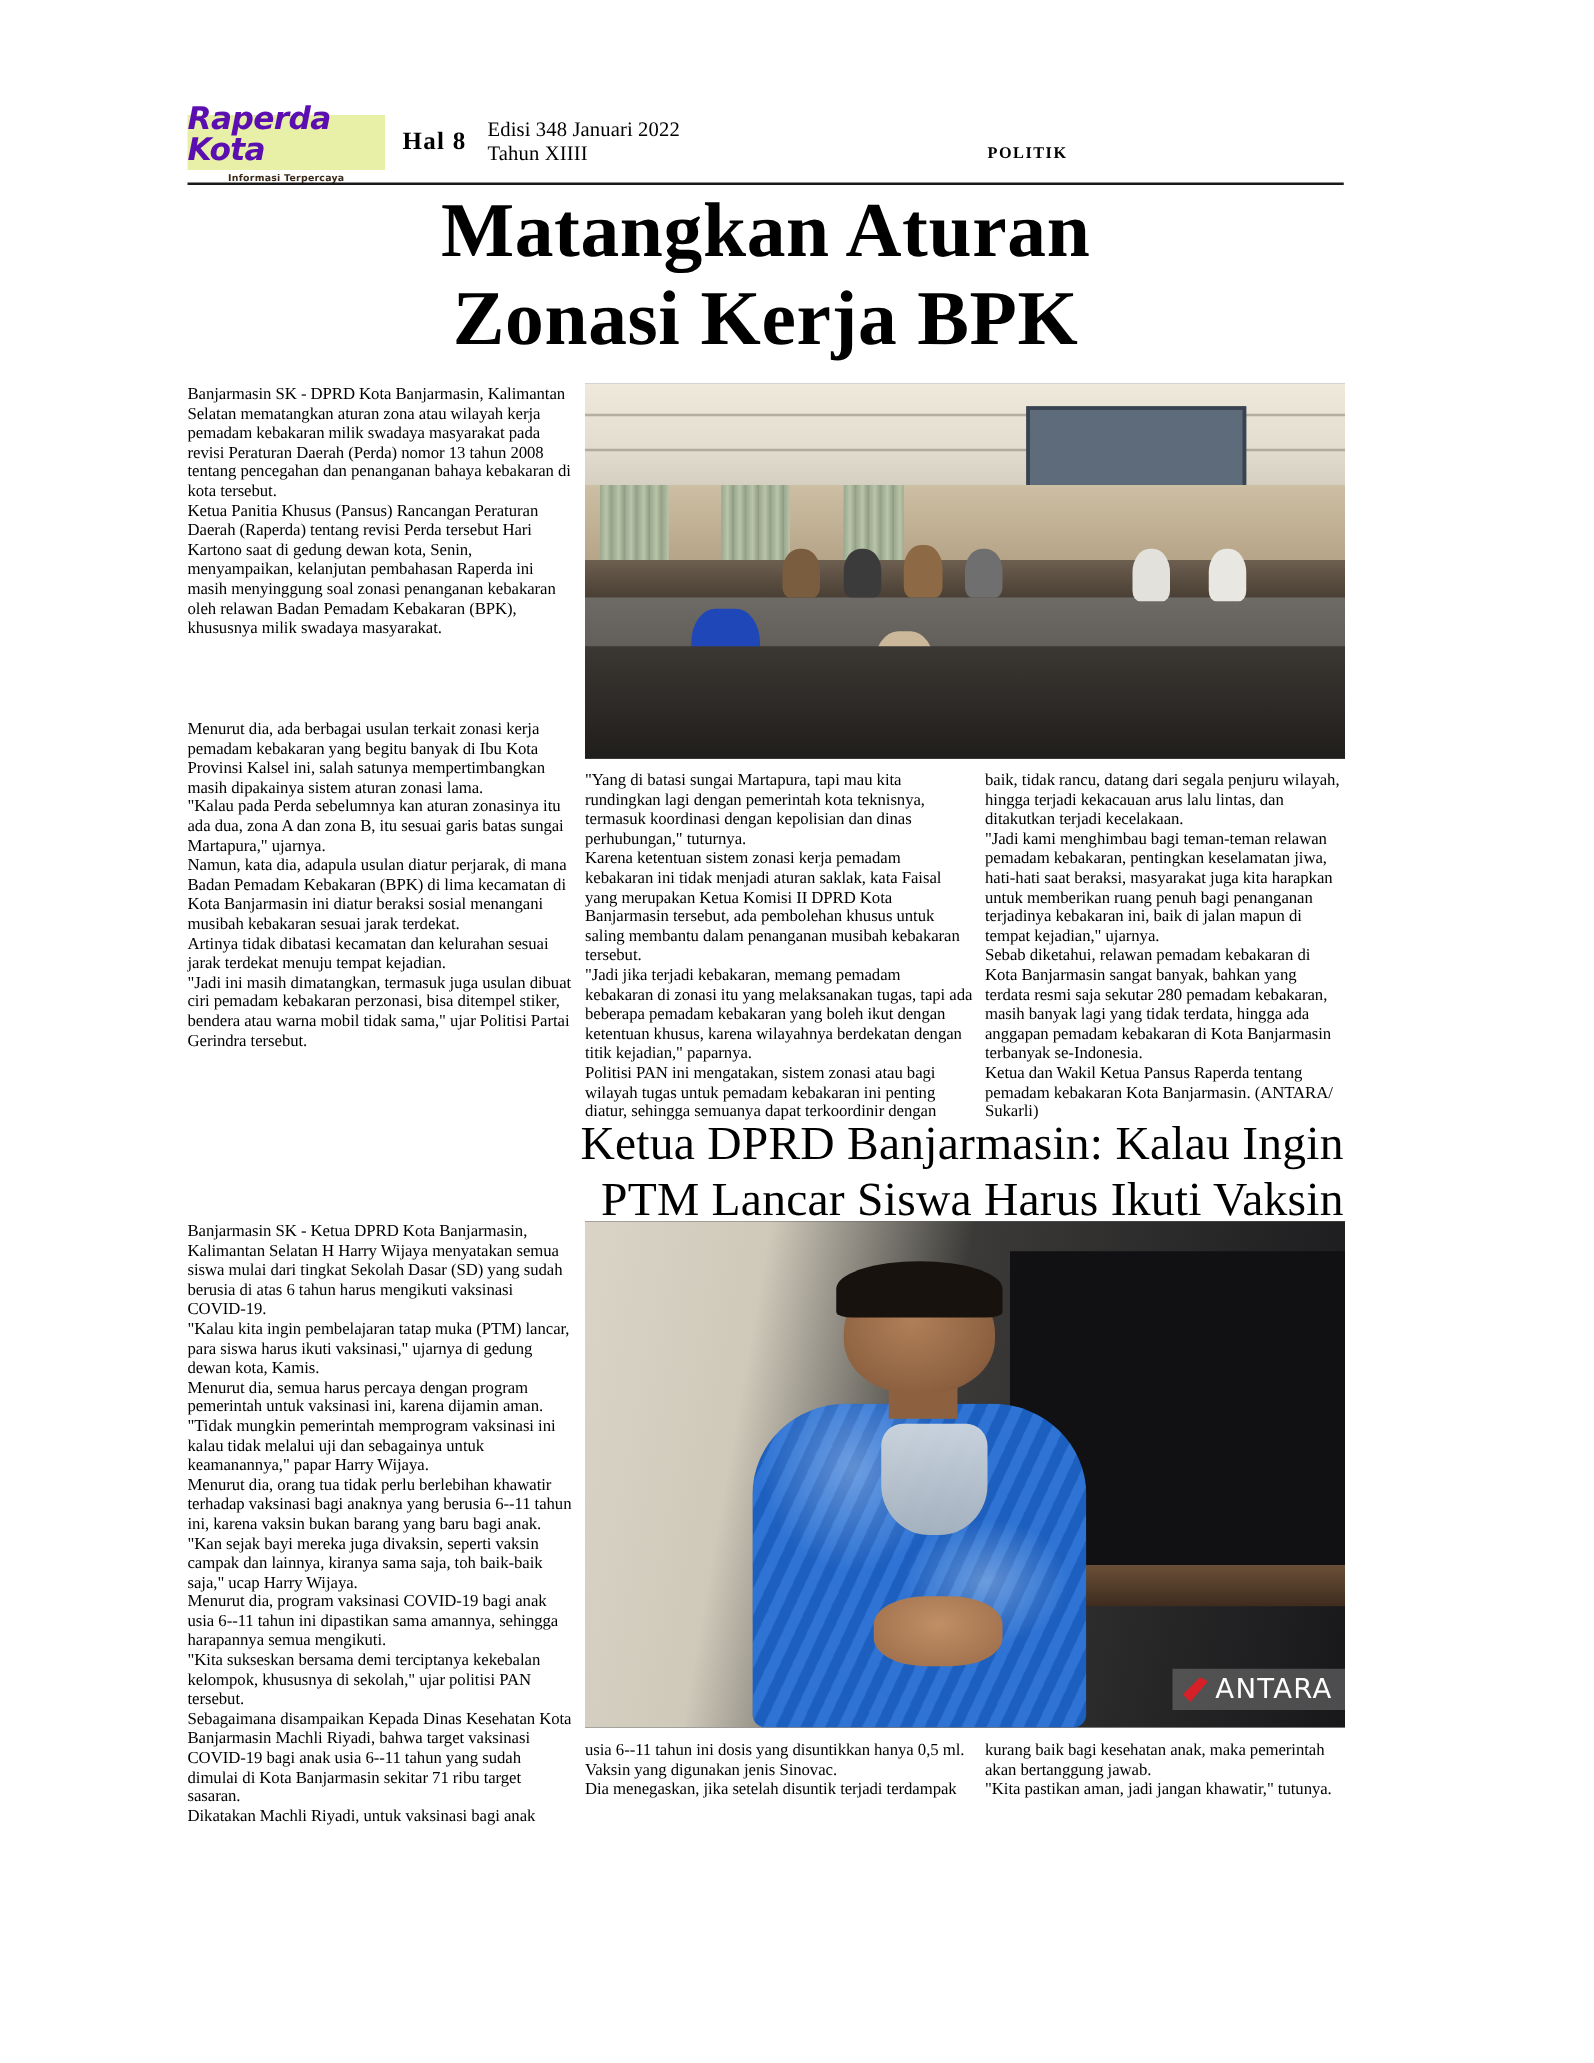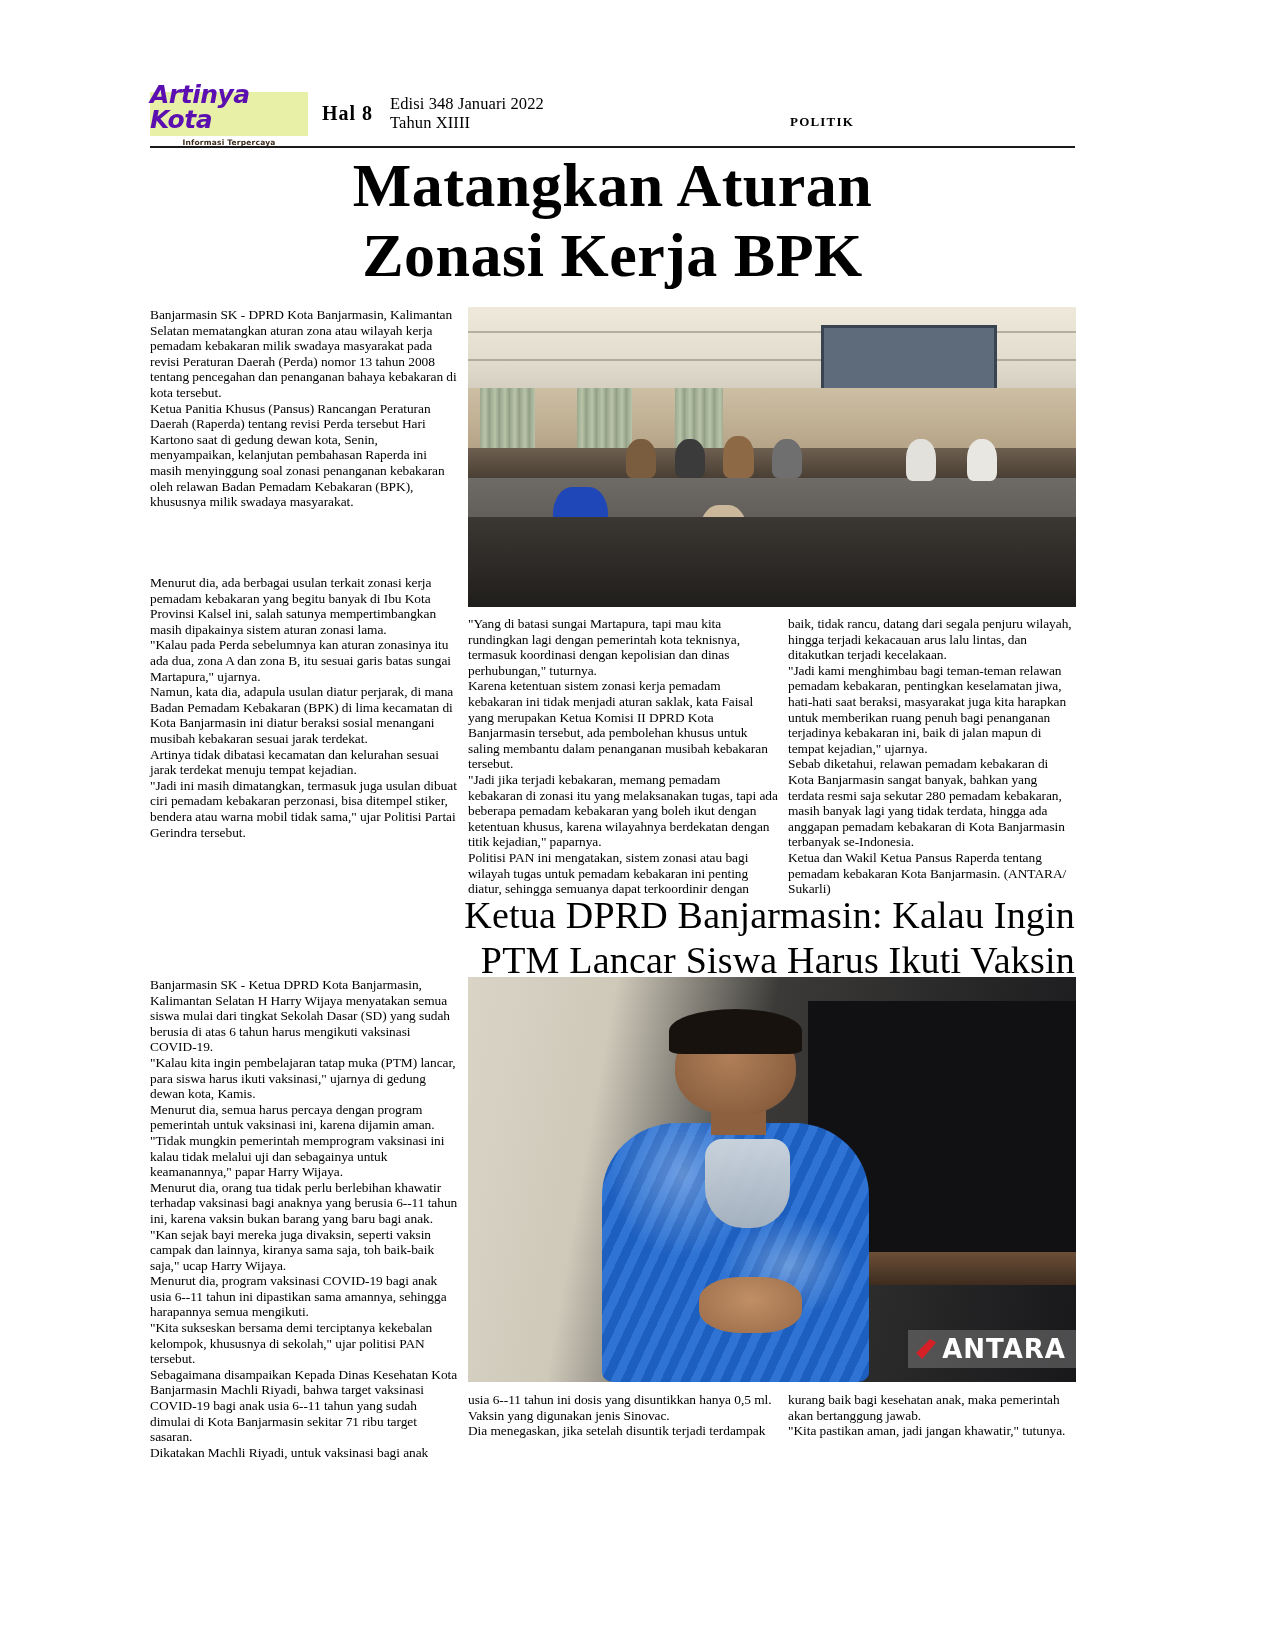--- a/index.html
+++ b/index.html
@@ -241,36 +241,36 @@
     border-radius: 40%;
   }
   .p2-watermark {
     position: absolute; right: 0px; bottom: 14px;
     background: rgba(120,120,120,0.55);
     padding: 4px 10px 4px 8px;
     display: flex; align-items: center; gap: 6px;
   }
   .p2-wm-text {
     font-family: "DejaVu Sans", sans-serif;
-    font-size: 26px; font-weight: bold; color: #ffffff; letter-spacing: 1px;
+    font-size: 22px; font-weight: normal; color: #ffffff; letter-spacing: 1px;
   }
   .p2-wm-mark {
     width: 20px; height: 20px;
     background: #d62027;
     clip-path: polygon(0% 70%, 70% 0%, 100% 18%, 30% 100%);
   }
 </style>
 </head>
 <body>
 
 <div class="page">
 
   <div class="masthead">
     <div class="logo-box">
-      <div class="logo-title">Artinya Kota</div>
+      <div class="logo-title">Raperda Kota</div>
       <div class="logo-sub">Informasi Terpercaya</div>
     </div>
     <div class="hal">Hal  8</div>
     <div class="edisi">
       <div>Edisi 348 Januari 2022</div>
       <div>Tahun XIIII</div>
     </div>
     <div class="rubrik">POLITIK</div>
   </div>
   <div class="rule-top"></div>

